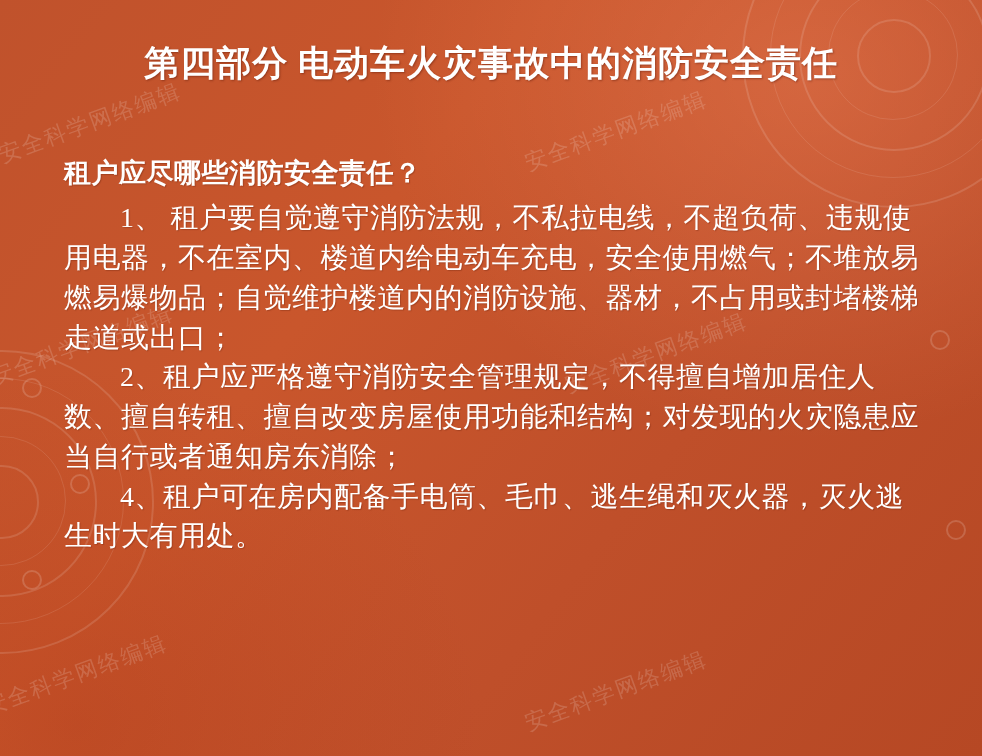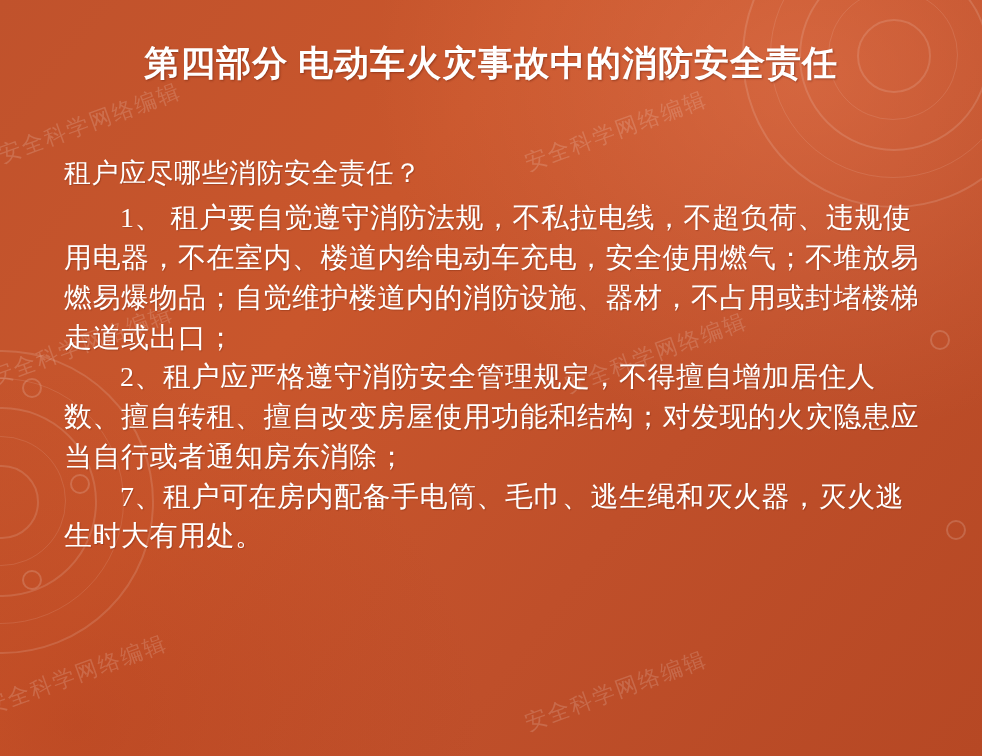--- a/index.html
+++ b/index.html
@@ -101,21 +101,21 @@
   .body-area {
     position: absolute;
     left: 64px;
     right: 54px;
     top: 155px;
     z-index: 3;
     color: #ffffff;
   }
   .lead {
     font-size: 27px;
-    font-weight: normal;
+    font-weight: bold;
     line-height: 1.38;
     margin: 0 0 6px 0;
     letter-spacing: 0.5px;
     text-shadow: 1px 1px 1px rgba(90,25,10,0.30);
   }
   .para {
     font-size: 28px;
     line-height: 1.42;
     margin: 0;
     text-indent: 2em;
@@ -154,16 +154,16 @@
   <div class="wm wm6">安全科学网络编辑</div>
 
   <div class="title-bar">
     <span class="title">第四部分  电动车火灾事故中的消防安全责任</span>
   </div>
 
   <div class="body-area">
     <p class="lead">租户应尽哪些消防安全责任？</p>
     <p class="para">1、 租户要自觉遵守消防法规，不私拉电线，不超负荷、违规使用电器，不在室内、楼道内给电动车充电，安全使用燃气；不堆放易燃易爆物品；自觉维护楼道内的消防设施、器材，不占用或封堵楼梯走道或出口；</p>
     <p class="para">2、租户应严格遵守消防安全管理规定，不得擅自增加居住人数、擅自转租、擅自改变房屋使用功能和结构；对发现的火灾隐患应当自行或者通知房东消除；</p>
-    <p class="para">7、租户可在房内配备手电筒、毛巾、逃生绳和灭火器，灭火逃生时大有用处。</p>
+    <p class="para">4、租户可在房内配备手电筒、毛巾、逃生绳和灭火器，灭火逃生时大有用处。</p>
   </div>
 
 </div>
 
 </body></html>

